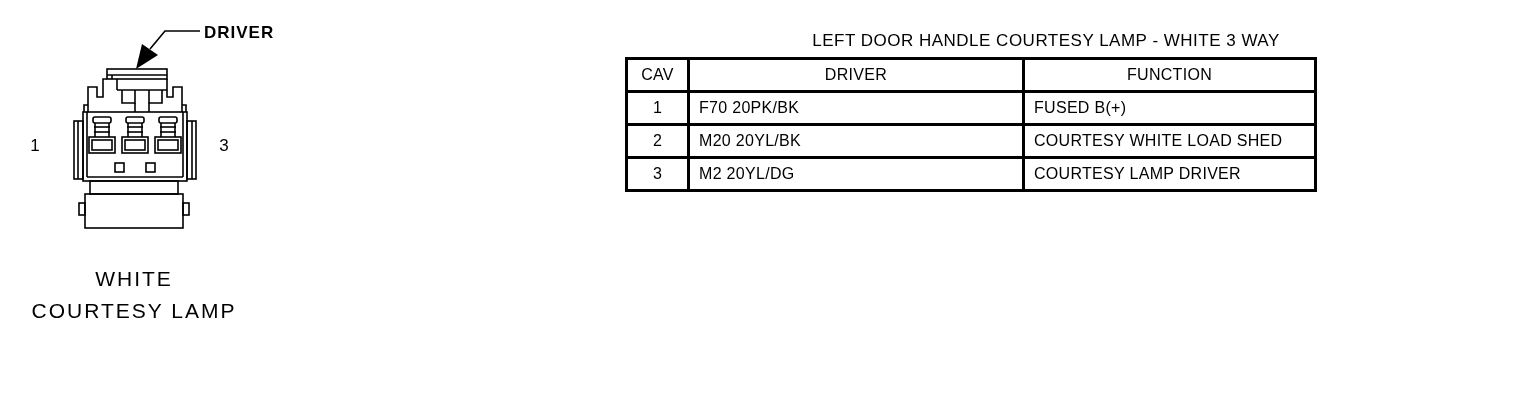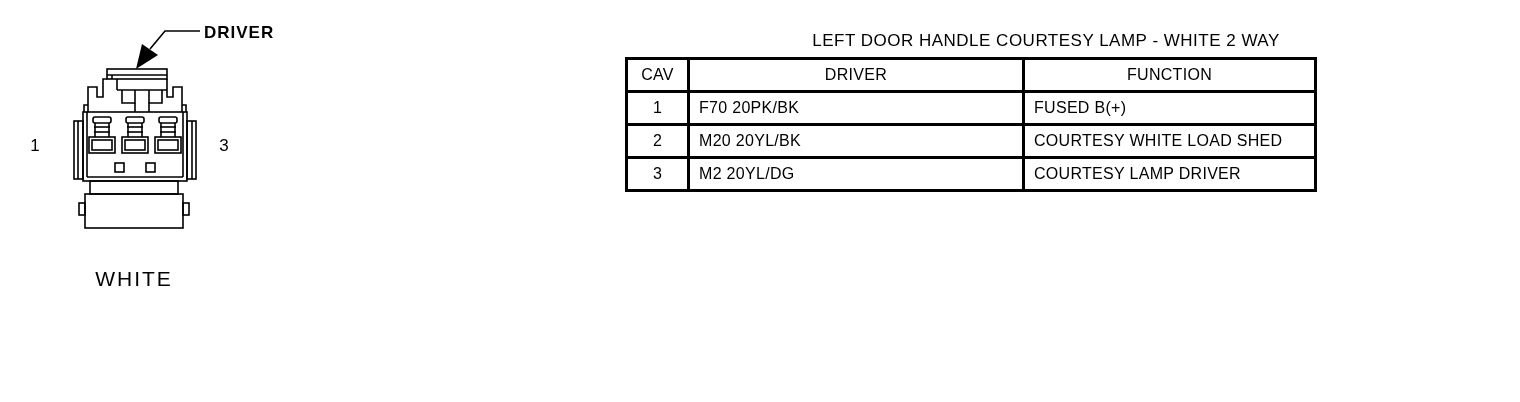--- a/index.html
+++ b/index.html
@@ -142,24 +142,25 @@
       </g>
     </svg>
 
     <div class="wire-color-label">DRIVER</div>
 
     <div class="pin-label left">1</div>
     <div class="pin-label right">3</div>
 
     <div class="connector-caption">
       <div>WHITE</div>
+      <div>COURTESY LAMP</div>
     </div>
   </div>
 
-  <div class="table-title">LEFT DOOR HANDLE COURTESY LAMP - WHITE 2 WAY</div>
+  <div class="table-title">LEFT DOOR HANDLE COURTESY LAMP - WHITE 3 WAY</div>
 
   <table class="pinout-table">
     <colgroup>
       <col class="col-cav">
         <col class="col-circuit">
         <col>
     </colgroup>
     <thead>
       <tr>
         <th class="cell-center">CAV</th>

